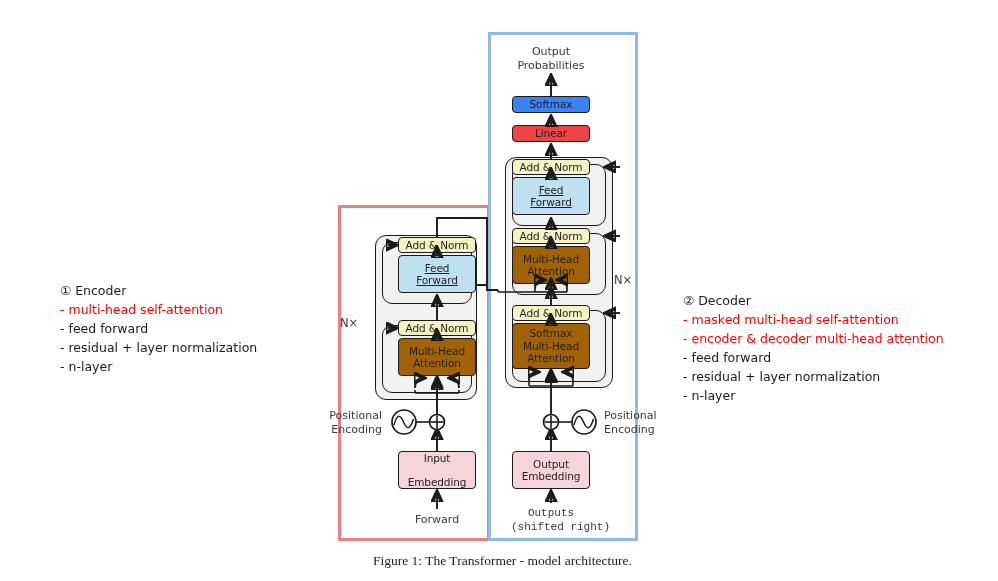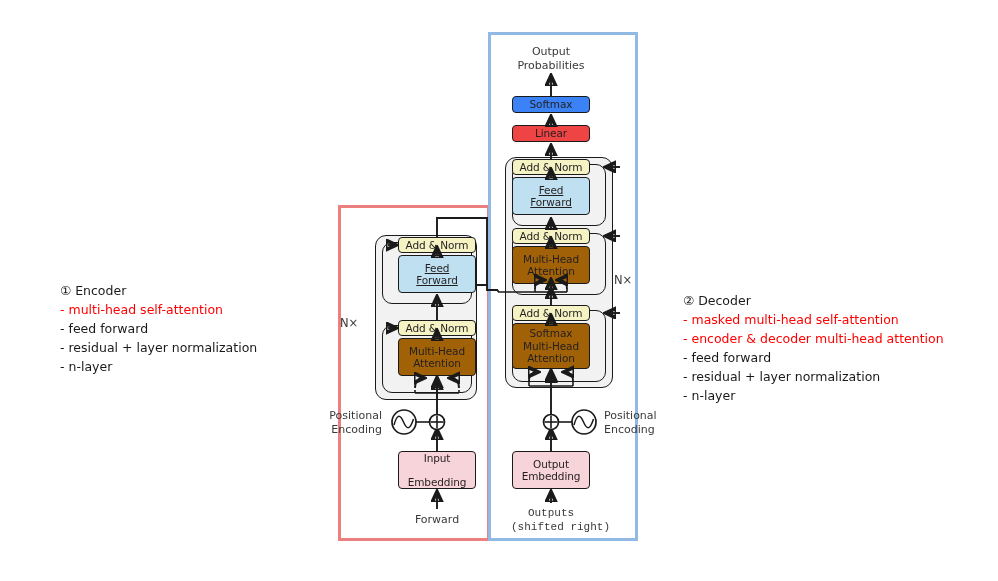--- a/index.html
+++ b/index.html
@@ -362,14 +362,15 @@
 
     <line x1="620" y1="167" x2="606" y2="167" marker-end="url(#ah)"></line>
 
     <line x1="551" y1="159" x2="551" y2="146" marker-end="url(#ah)"></line>
 
     <line x1="551" y1="125" x2="551" y2="117" marker-end="url(#ah)"></line>
 
     <line x1="551" y1="96" x2="551" y2="76" marker-end="url(#ah)"></line>
   </svg>
 
+  <div class="caption" style="left:373px; top:553px;">Figure 1: The Transformer - model architecture.</div>
 
 </div>
 
 </body></html>

